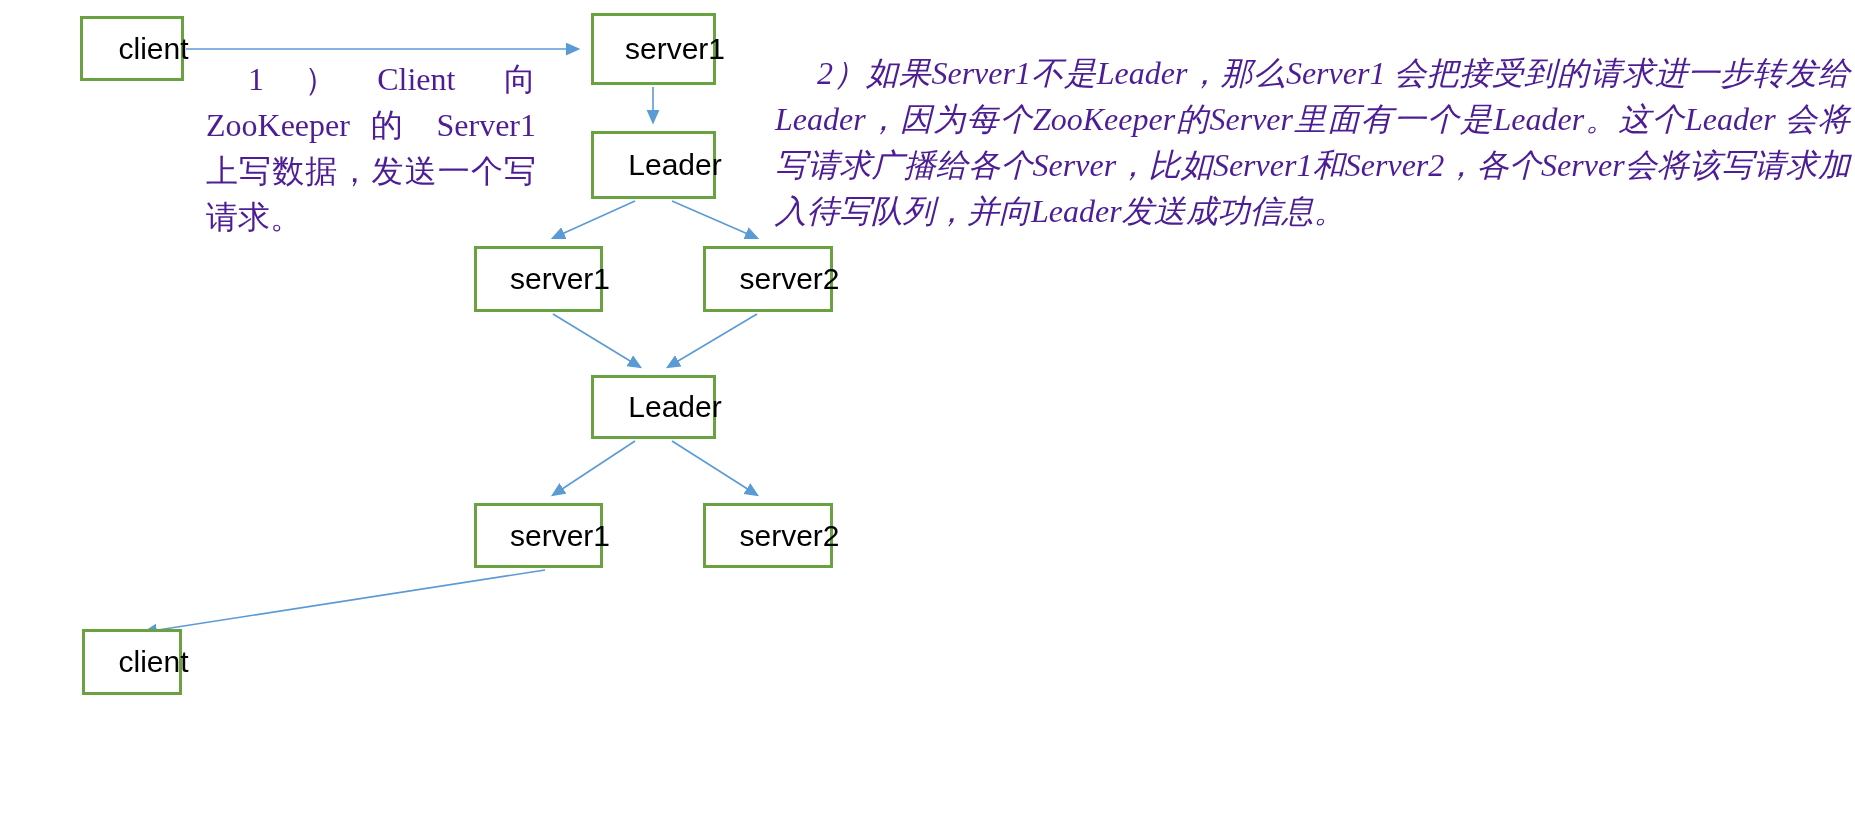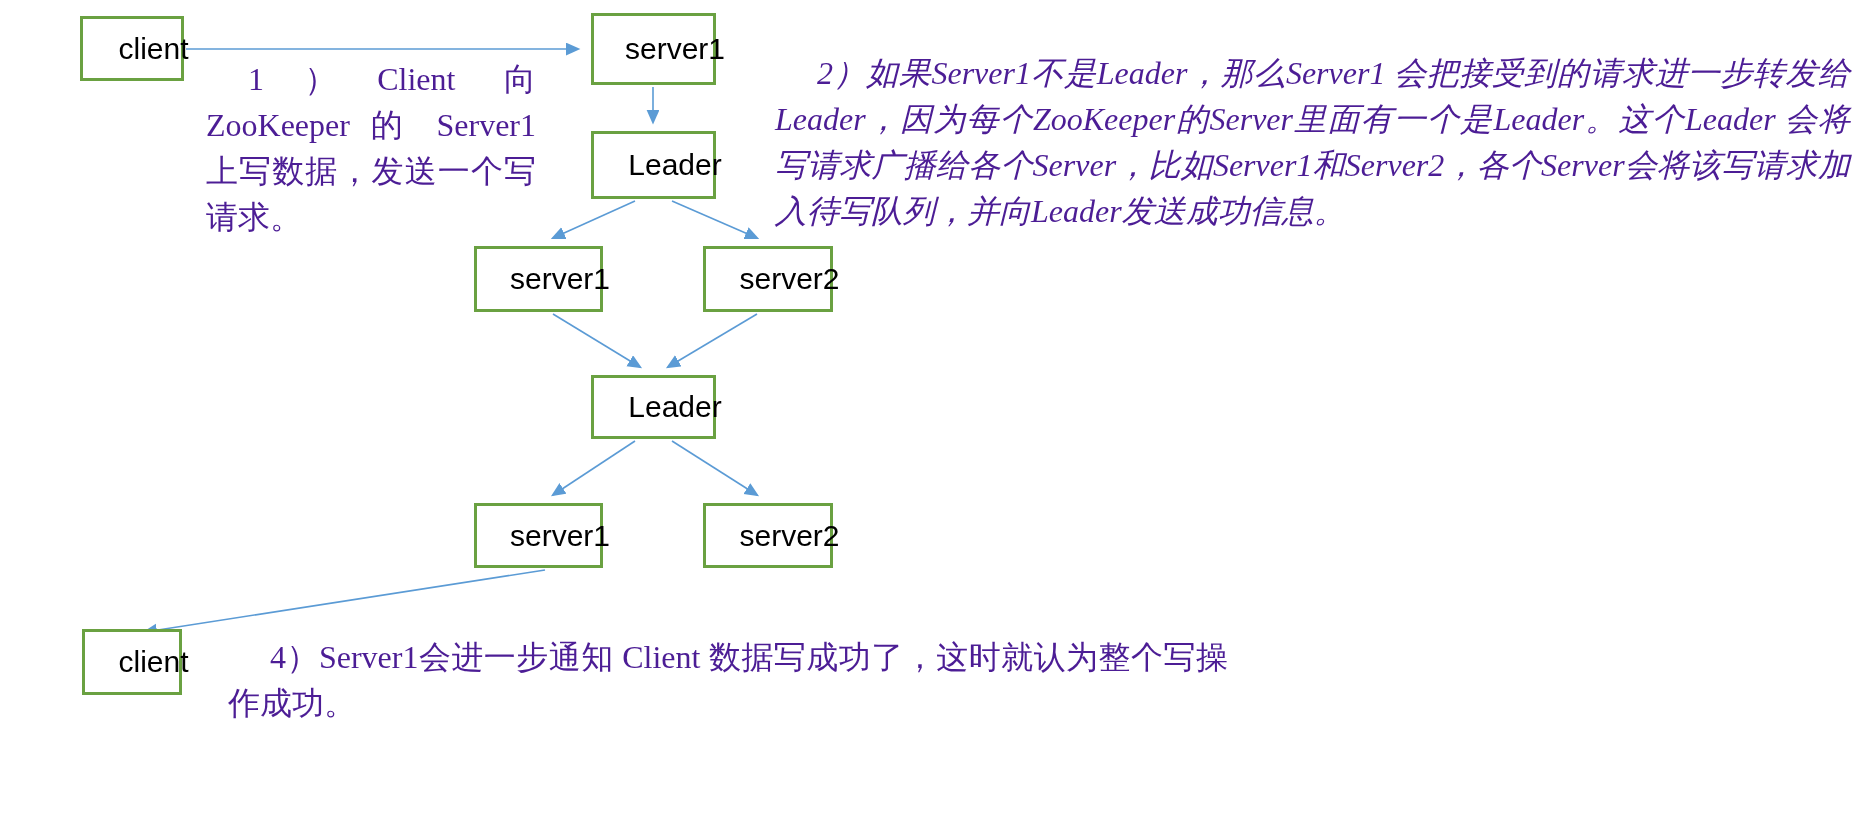--- a/index.html
+++ b/index.html
@@ -125,17 +125,14 @@
 
   <div class="note note-narrow" style="left:206px; top:56px; width:330px;">
     <span class="indent"></span><span>1）Client 向 ZooKeeper 的 Server1 上写数据，发送一个写请求。</span>
   </div>
 
   <div class="note note-wide" style="left:775px; top:50px; width:1075px;font-style:italic;">
     <span class="indent"></span><span>2）如果Server1不是Leader，那么Server1 会把接受到的请求进一步转发给Leader，因为每个ZooKeeper的Server里面有一个是Leader。这个Leader 会将写请求广播给各个Server，比如Server1和Server2，各个Server会将该写请求加入待写队列，并向Leader发送成功信息。</span>
   </div>
 
 
-  <div class="note" style="left:228px; top:634px; width:1000px;">
-    <span class="indent"></span><span>4）Server1会进一步通知 Client 数据写成功了，这时就认为整个写操作成功。</span>
-  </div>
 
 </div>
 
 </body></html>

